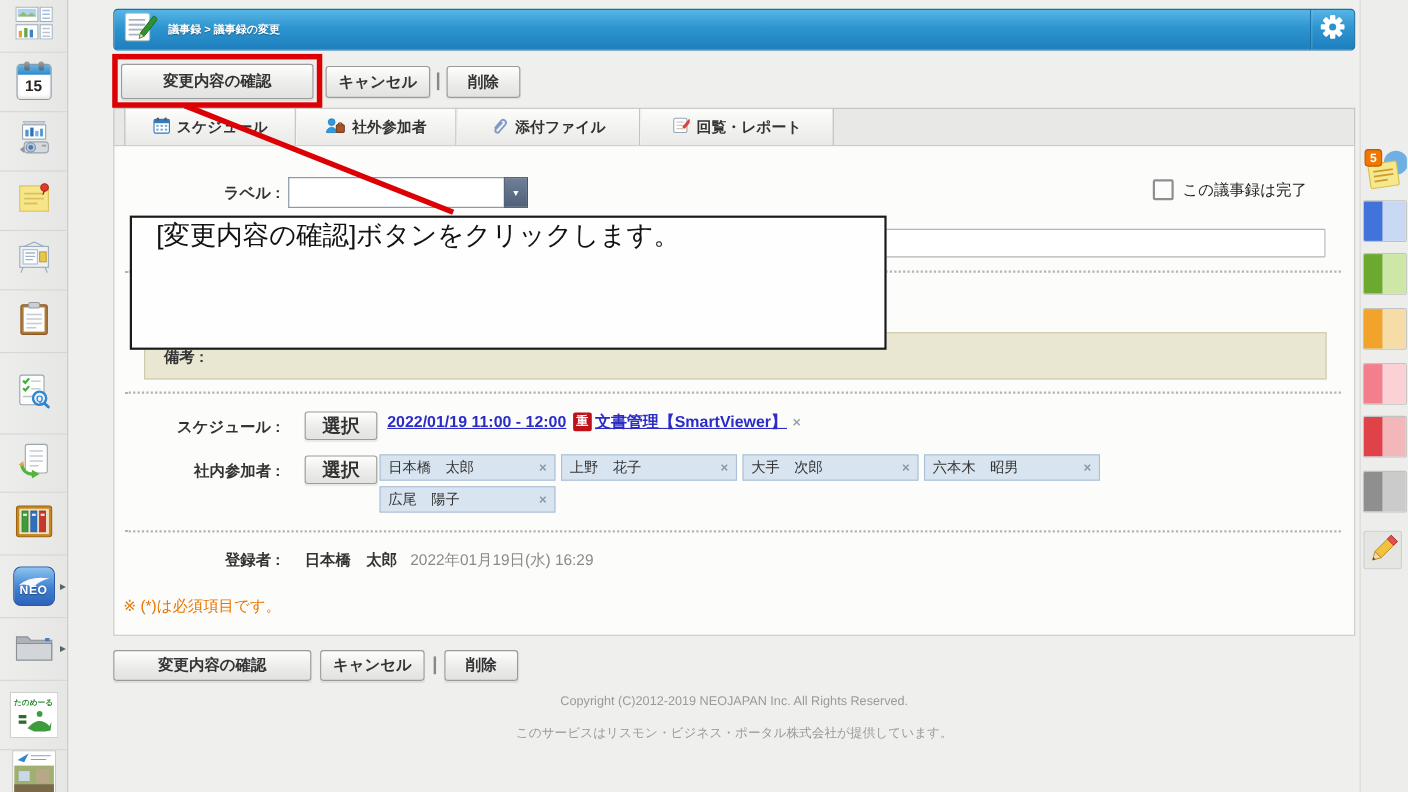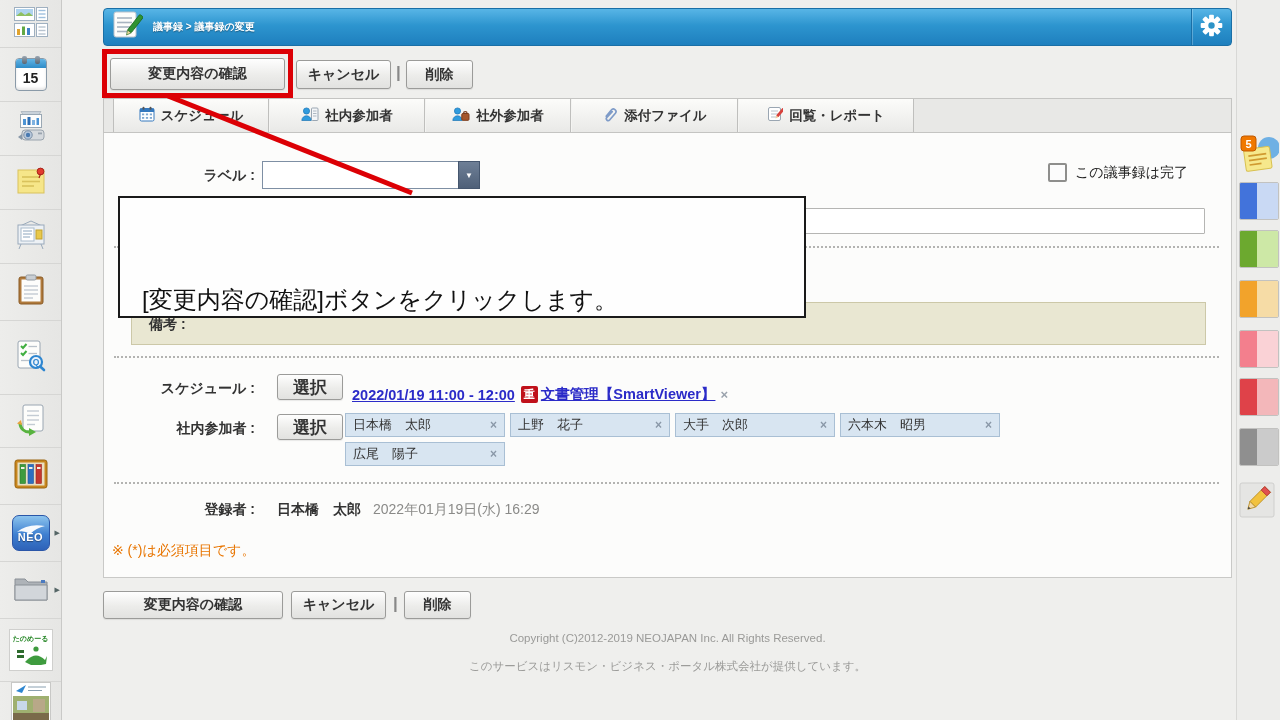--- a/index.html
+++ b/index.html
@@ -52,21 +52,21 @@
   .title-input{position:absolute;left:131px;top:208px;width:1074px;height:26px;box-sizing:border-box;
     border:1px solid #B5B5B3;background:#fff;border-radius:1px;font-size:13px;padding:0 6px;}
   .ddl{position:absolute;left:262px;top:161px;width:218px;height:28px;display:flex;box-sizing:border-box;cursor:pointer;}
   .ddl-field{flex:1;background:#fff;border:1px solid #7E8FA4;border-right:none;box-sizing:border-box;font-size:13px;color:#333;padding:5px 6px;}
   .ddl-btn{width:22px;background:linear-gradient(#6E7F96,#4F6078);border:1px solid #45566E;box-sizing:border-box;
     display:flex;align-items:center;justify-content:center;color:#fff;font-size:8px;}
   .cbrow{position:absolute;left:1048px;top:163px;display:flex;align-items:center;gap:8px;cursor:pointer;}
   .cbbox{width:15px;height:15px;background:#FCFCFC;border:2px solid #8E8E8C;border-radius:2px;box-sizing:content-box;}
   .cblabel{font-size:14px;color:#222;}
   .select-btn{height:26px;padding:0 15px;font-size:17px;}
-  .linkrow{position:absolute;left:352px;top:385px;display:flex;align-items:center;font-size:14.5px;}
+  .linkrow{position:absolute;left:352px;top:374px;display:flex;align-items:center;font-size:14.5px;}
   .lnk{color:#2B2BC8;text-decoration:underline;font-weight:600;cursor:pointer;}
   .impbadge{display:inline-block;width:17px;height:17px;line-height:17px;text-align:center;border-radius:2px;
     background:#C0111A;color:#fff;font-size:11px;font-weight:bold;margin:0 3px 0 6px;}
   .xlink{color:#9AA2AC;font-weight:bold;font-size:13px;margin-left:5px;cursor:pointer;}
   .chips{position:absolute;left:345px;top:413px;width:690px;display:flex;flex-wrap:wrap;gap:5px;}
   .chip{width:160px;height:24px;box-sizing:border-box;background:#D8E5F1;border:1px solid #A9BFD4;
     display:flex;align-items:center;font-size:13px;color:#333;padding:0 7px;}
   .chip .x{margin-left:auto;color:#8A98A8;font-weight:bold;font-size:12px;cursor:pointer;}
   .regrow{position:absolute;left:277px;top:501px;display:flex;gap:12px;font-size:14px;align-items:baseline;}
   .regname{color:#333;font-weight:bold;}
@@ -74,21 +74,21 @@
   .reqnote{position:absolute;left:112px;top:542px;font-size:14px;color:#E87500;}
 
   
   .copy{position:absolute;left:103px;width:1129px;text-align:center;font-size:11.5px;color:#9A9A98;}
 
   
   .redbox{position:absolute;left:102px;top:49px;width:191px;height:49px;box-sizing:border-box;
     border:5px solid #DC0005;z-index:40;pointer-events:none;}
   .overlay{position:absolute;left:0;top:0;width:1280px;height:720px;z-index:39;pointer-events:none;}
   .callout{position:absolute;left:118px;top:196px;width:688px;height:122px;box-sizing:border-box;z-index:45;
-    background:#FEFEFE;border:2px solid #1A1A1A;display:flex;align-items:flex-end;padding-left:22px;
+    background:#FEFEFE;border:2px solid #1A1A1A;display:flex;align-items:flex-start;padding-left:22px;
     font-size:24px;color:#111;}
 
   
   .cal{width:30px;height:31px;background:#fff;border:1px solid #8A9AA8;border-radius:4px;position:relative;box-shadow:inset 0 -2px 3px rgba(0,0,0,.10);}
   .cal-top{height:9px;background:linear-gradient(#63B4E4,#2E8CC8);border-radius:3px 3px 0 0;}
   .cal-num{font-size:14px;font-weight:bold;color:#222;text-align:center;line-height:20px;}
   .cal-ring{position:absolute;top:-3px;width:5px;height:8px;background:linear-gradient(#9AA6B2,#5A6672);border-radius:2px;}
   .neo-ic{width:38px;height:36px;border-radius:7px;background:linear-gradient(#8CC4EE,#3E7FD0 55%,#2E62B8);border:1px solid #2A56A8;
     display:flex;flex-direction:column;align-items:center;justify-content:center;box-sizing:border-box;}
   .neo-ic span{color:#fff;font-weight:bold;font-size:11px;letter-spacing:.5px;text-shadow:0 1px 1px rgba(0,0,0,.4);margin-top:-5px;}
@@ -349,35 +349,20 @@
               <rect x="6.9" y="7.5" width="2.2" height="1.8"></rect>
               <rect x="10.8" y="7.5" width="2.2" height="1.8"></rect>
               <rect x="3" y="11" width="2.2" height="1.8"></rect>
               <rect x="6.9" y="11" width="2.2" height="1.8"></rect>
               <rect x="10.8" y="11" width="2.2" height="1.8"></rect>
             </g>
         </svg>
       </span>
       <span>スケジュール</span>
     </div>
-    <div class="tab" style="width:156px">
-      <span>
-        <svg width="18" height="16" viewBox="0 0 18 16">
-          <rect x="10.5" y="2" width="6.5" height="12.5" rx="1" fill="#F4F6F8" stroke="#9AA6B2"></rect>
-          <g stroke="#AEB8C2" stroke-width="1">
-              <line x1="12" y1="5" x2="15.5" y2="5"></line>
-              <line x1="12" y1="7.5" x2="15.5" y2="7.5"></line>
-              <line x1="12" y1="10" x2="15.5" y2="10"></line>
-            </g>
-          <circle cx="5.5" cy="5" r="3.1" fill="#2F9BDE" stroke="#1C76B4" stroke-width=".7"></circle>
-          <path d="M0.8,14.5 a4.7,4.7 0 0 1 9.4,0 z" fill="#2F9BDE" stroke="#1C76B4" stroke-width=".7"></path>
-        </svg>
-      </span>
-      <span>社内参加者</span>
-    </div>
     <div class="tab" style="width:146px">
       <span>
         <svg width="18" height="16" viewBox="0 0 18 16">
           <circle cx="5.5" cy="5" r="3.1" fill="#2F9BDE" stroke="#1C76B4" stroke-width=".7"></circle>
           <path d="M0.8,14.5 a4.7,4.7 0 0 1 9.4,0 z" fill="#2F9BDE" stroke="#1C76B4" stroke-width=".7"></path>
           <path d="M11.5,7.5 a1.8,1.8 0 0 1 3.6,0" fill="none" stroke="#7C3D1C" stroke-width="1.2"></path>
           <rect x="9.8" y="7.5" width="7.2" height="6.8" rx="1" fill="#A5562B" stroke="#7C3D1C"></rect>
         </svg>
       </span>
       <span>社外参加者</span>

